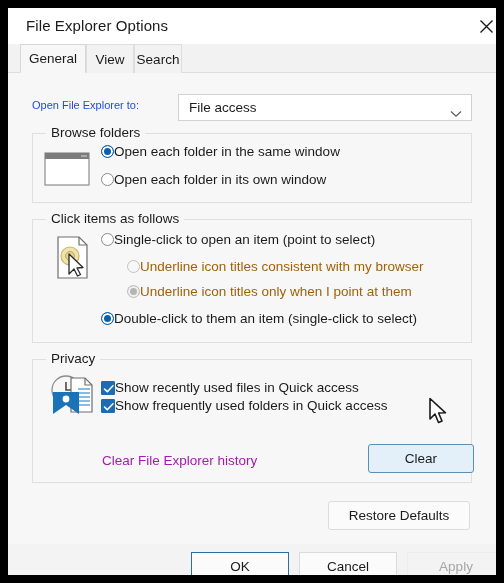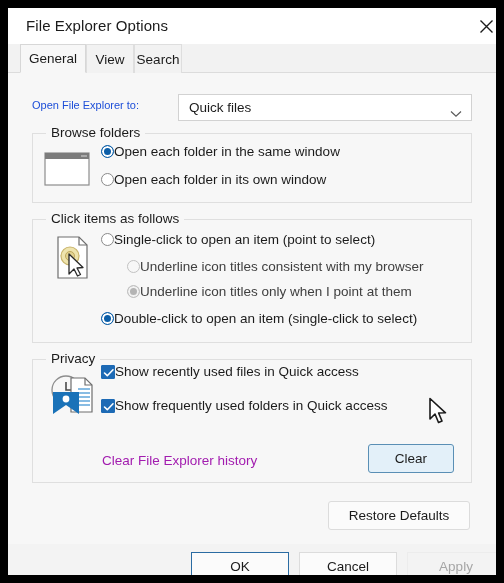--- a/index.html
+++ b/index.html
@@ -122,21 +122,21 @@
   #group-click   { left: 24px; top: 146px; width: 440px; height: 124px; }
   #group-privacy { left: 24px; top: 286px; width: 440px; height: 124px; }
 
   
   .opt-row {
     position: absolute;
     display: flex; align-items: center;
     cursor: default; white-space: nowrap;
   }
   .opt-label { font-size: 13.5px; color: #1b1b1b; }
-  .opt-label.dim { color: #404040; }
+  .opt-label.dim { color: #a16207; }
 
   .radio {
     width: 13px; height: 13px; border-radius: 50%;
     border: 1px solid #8a8a8a; background: #ffffff;
     flex: none; position: relative;
   }
   .radio.checked {
     border: 1px solid #0b5ea8;
     background: #0b5ea8;
     box-shadow: inset 0 0 0 2px #ffffff;
@@ -157,21 +157,21 @@
   
   .group-icon { position: absolute; }
 
   
   #clear-history-label {
     position: absolute; left: 94px; top: 380px;
     font-size: 13.5px; color: #a21caf; white-space: nowrap; text-align: center;
   }
   #clear-button {
     position: absolute; left: 360px; top: 371px;
-    width: 86px; height: 29px;
+    width: 106px; height: 29px;
     background: #e3f0f9;
     border: 1px solid #5a8fb5;
     border-radius: 3px;
     display: flex; align-items: center; justify-content: center;
     font-size: 13.5px; color: #1b1b1b;
     cursor: default;
   }
 
   
   #restore-button {
@@ -244,21 +244,21 @@
       <div class="tab" id="tab-search">
         <span>Search</span>
       </div>
     </div>
 
     <div id="content">
 
       <div id="open-row">
         <div id="open-label">Open File Explorer to:</div>
         <div id="open-combo">
-          <div id="open-combo-value">Quick files</div>
+          <div id="open-combo-value">File access</div>
           <span id="open-combo-chevron">
             <svg width="12" height="8" viewBox="0 0 12 8">
               <path d="M1 1.5 L6 6.2 L11 1.5" stroke="#5a5a5a" stroke-width="1.2" fill="none"></path>
             </svg>
           </span>
         </div>
       </div>
 
       <div class="group" id="group-browse">
         <div class="group-title">Browse folders</div>
@@ -305,21 +305,21 @@
           <span class="opt-label dim">Underline icon titles consistent with my browser</span>
         </div>
 
         <div class="opt-row" style="left:94px; top:64px;">
           <span class="radio disabled checked"></span>
           <span class="opt-label dim">Underline icon titles only when I point at them</span>
         </div>
 
         <div class="opt-row" style="left:68px; top:91px;">
           <span class="radio checked"></span>
-          <span class="opt-label">Double-click to open an item (single-click to select)</span>
+          <span class="opt-label">Double-click to them an item (single-click to select)</span>
         </div>
       </div>
 
       <div class="group" id="group-privacy">
         <div class="group-title">Privacy</div>
 
         <span class="group-icon" style="left:12px; top:12px;">
           <svg width="56" height="48" viewBox="0 0 56 48">
             <circle cx="21" cy="18" r="14" fill="#f7f7f7" stroke="#8d8d8d" stroke-width="1.3"></circle>
             <path d="M21 10 L21 18 L27 18" fill="none" stroke="#4a4a4a" stroke-width="1.6"></path>
@@ -330,21 +330,21 @@
               <line x1="33" y1="21" x2="45" y2="21"></line>
               <line x1="33" y1="25" x2="45" y2="25"></line>
               <line x1="33" y1="29" x2="45" y2="29"></line>
               <line x1="33" y1="33" x2="45" y2="33"></line>
             </g>
             <path d="M8 20 H34 V42 L21 33 L8 42 Z" fill="#1a72b8"></path>
             <circle cx="21" cy="27" r="3.4" fill="#ffffff"></circle>
           </svg>
         </span>
 
-        <div class="opt-row" style="left:68px; top:4px;">
+        <div class="opt-row" style="left:68px; top:20px;">
           <span class="checkbox">
             <svg width="12" height="10" viewBox="0 0 12 10">
               <path d="M1.5 5 L4.3 7.7 L10 1.8" stroke="#ffffff" stroke-width="1.6" fill="none" stroke-linecap="round" stroke-linejoin="round"></path>
             </svg>
           </span>
           <span class="opt-label">Show recently used files in Quick access</span>
         </div>
 
         <div class="opt-row" style="left:68px; top:38px;">
           <span class="checkbox">

